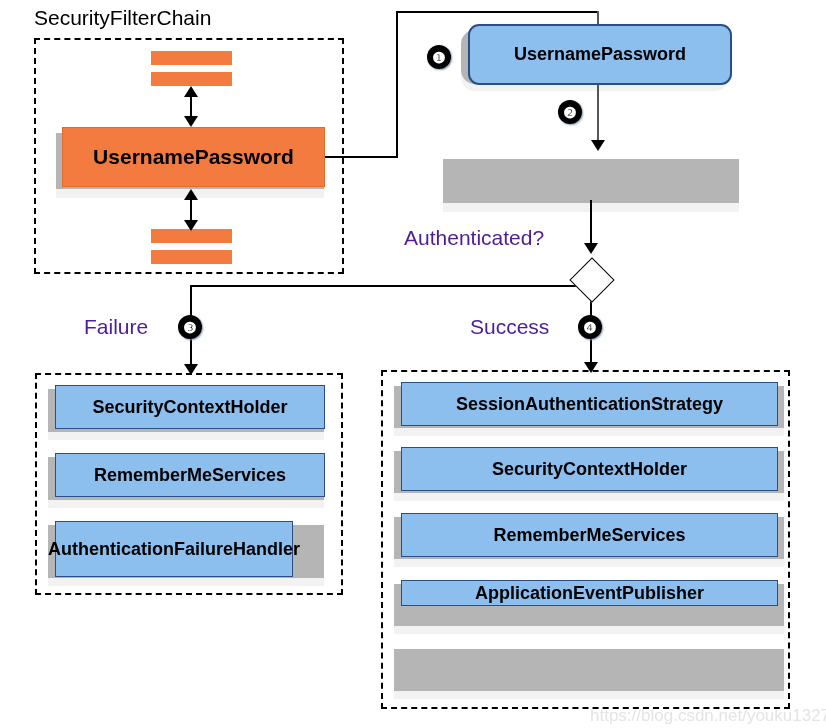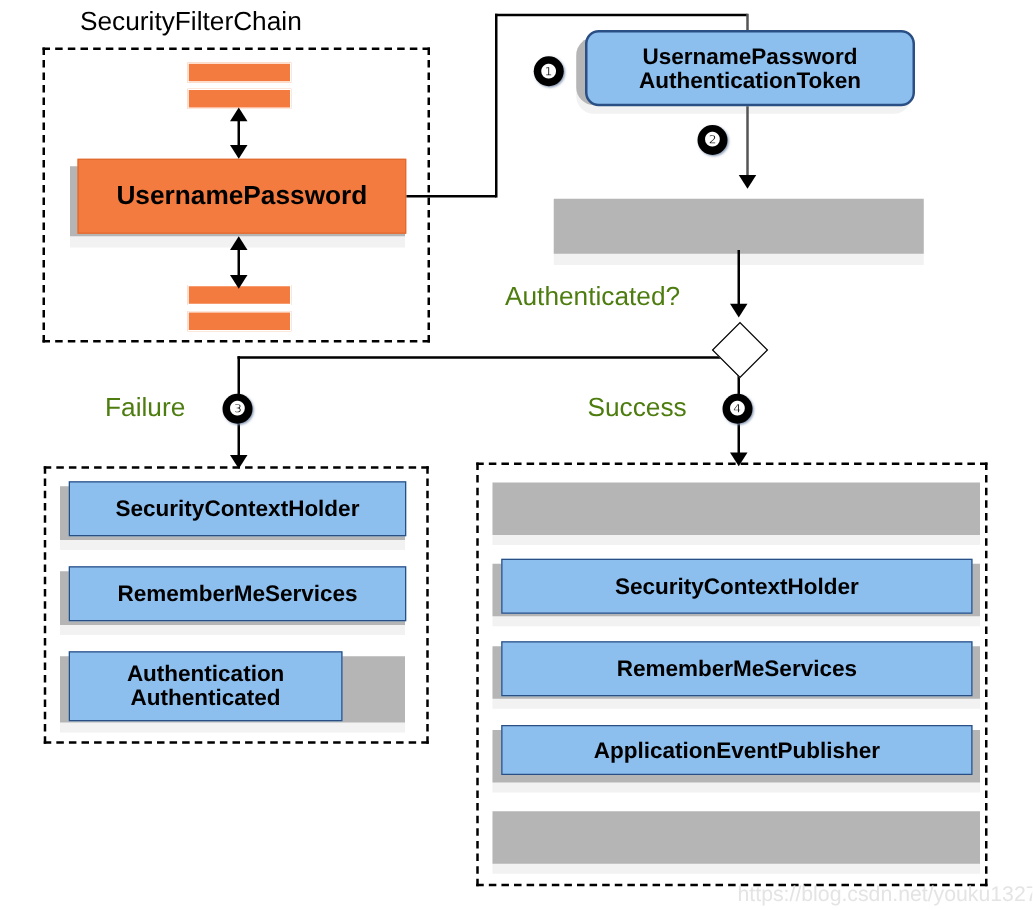--- a/index.html
+++ b/index.html
@@ -136,40 +136,40 @@
     justify-content: center;
     z-index: 7;
     box-shadow: 1px 1px 2px rgba(120,140,170,0.9);
     line-height: 1;
   }
 
   
   .edge-label {
     position: absolute;
     font-size: 21px;
-    color: #4d7c0f;
+    color: #4c1d95;
     white-space: nowrap;
     z-index: 6;
   }
 
   
   .watermark {
     position: absolute;
     font-size: 17px;
     color: #e4e4e4;
     white-space: nowrap;
     z-index: 8;
   }
 </style>
 </head>
 <body>
 
 <div id="canvas">
 
-  <div class="group-title" style="left:34px; top:6px;margin-left:30px;">SecurityFilterChain</div>
+  <div class="group-title" style="left:34px; top:6px;">SecurityFilterChain</div>
   <div class="group" style="left:34px; top:38px; width:310px; height:236px;"></div>
 
   <div class="bar-orange" style="left:150px; top:50px; width:83px; height:16px;"></div>
   <div class="bar-orange" style="left:150px; top:71px; width:83px; height:16px;"></div>
 
   <div class="line-v" style="left:190px; top:95px; height:30px;"></div>
   <div class="arrow-up" style="left:184px; top:86px;"></div>
   <div class="arrow-down" style="left:184px; top:116px;"></div>
 
   <div class="shadow-light" style="left:56px; top:136px; width:268px; height:62px;"></div>
@@ -187,21 +187,20 @@
 
   <div class="line-h" style="left:325px; top:156px; width:72px;"></div>
   <div class="line-v" style="left:396px; top:11px; height:147px;"></div>
   <div class="line-h" style="left:396px; top:11px; width:202px;"></div>
   <div class="line-v line-grey" style="left:597px; top:11px; height:22px;"></div>
 
   <div class="shadow-light shadow-rounded" style="left:461px; top:33px; width:268px; height:58px;"></div>
   <div class="shadow-dark shadow-rounded" style="left:461px; top:30px; width:266px; height:54px;"></div>
   <div class="node node-blue node-rounded" style="left:468px; top:24px; width:264px; height:61px; flex-direction:column;">
     <span>UsernamePassword</span>
-    <span>AuthenticationToken</span>
   </div>
 
   <div class="marker" style="left:427px; top:45px;">❶</div>
 
   <div class="line-v line-grey" style="left:597px; top:85px; height:60px;"></div>
   <div class="arrow-down" style="left:591px; top:140px;"></div>
   <div class="marker" style="left:558px; top:100px;">❷</div>
 
   <div class="shadow-light" style="left:443px; top:162px; width:296px; height:50px;"></div>
   <div class="shadow-dark" style="left:443px; top:159px; width:296px; height:44px;"></div>
@@ -232,45 +231,48 @@
   </div>
 
   <div class="shadow-light" style="left:48px; top:460px; width:276px; height:48px;"></div>
   <div class="shadow-dark" style="left:48px; top:457px; width:276px; height:43px;"></div>
   <div class="node node-blue" style="left:55px; top:453px; width:270px; height:44px;">
     <span>RememberMeServices</span>
   </div>
 
   <div class="shadow-light" style="left:48px; top:528px; width:276px; height:58px;"></div>
   <div class="shadow-dark" style="left:48px; top:525px; width:276px; height:53px;"></div>
-  <div class="node node-blue" style="left:55px; top:521px; width:219px; height:56px; flex-direction:column;">
+  <div class="node node-blue" style="left:55px; top:521px; width:238px; height:56px; ">
     <span>Authentication</span>
-    <span>Authenticated</span>
+    <span>FailureHandler</span>
   </div>
 
   <div class="group" style="left:381px; top:370px; width:409px; height:339px;"></div>
 
   <div class="shadow-light" style="left:394px; top:389px; width:390px; height:47px;"></div>
   <div class="shadow-dark" style="left:394px; top:386px; width:390px; height:42px;"></div>
+  <div class="node node-blue" style="left:401px; top:382px; width:377px; height:44px;">
+    <span>SessionAuthenticationStrategy</span>
+  </div>
 
   <div class="shadow-light" style="left:394px; top:454px; width:390px; height:47px;"></div>
   <div class="shadow-dark" style="left:394px; top:451px; width:390px; height:42px;"></div>
   <div class="node node-blue" style="left:401px; top:447px; width:377px; height:44px;">
     <span>SecurityContextHolder</span>
   </div>
 
   <div class="shadow-light" style="left:394px; top:520px; width:390px; height:47px;"></div>
   <div class="shadow-dark" style="left:394px; top:517px; width:390px; height:42px;"></div>
   <div class="node node-blue" style="left:401px; top:513px; width:377px; height:44px;">
     <span>RememberMeServices</span>
   </div>
 
   <div class="shadow-light" style="left:394px; top:587px; width:390px; height:47px;"></div>
   <div class="shadow-dark" style="left:394px; top:584px; width:390px; height:42px;"></div>
-  <div class="node node-blue" style="left:401px; top:580px; width:377px; height:40px;">
+  <div class="node node-blue" style="left:401px; top:580px; width:377px; height:26px;">
     <span>ApplicationEventPublisher</span>
   </div>
 
   <div class="shadow-light" style="left:394px; top:652px; width:390px; height:47px;"></div>
   <div class="shadow-dark" style="left:394px; top:649px; width:390px; height:42px;"></div>
 
   <div class="watermark" style="left:590px; top:706px;">https://blog.csdn.net/youku1327</div>
 
 </div>
 

